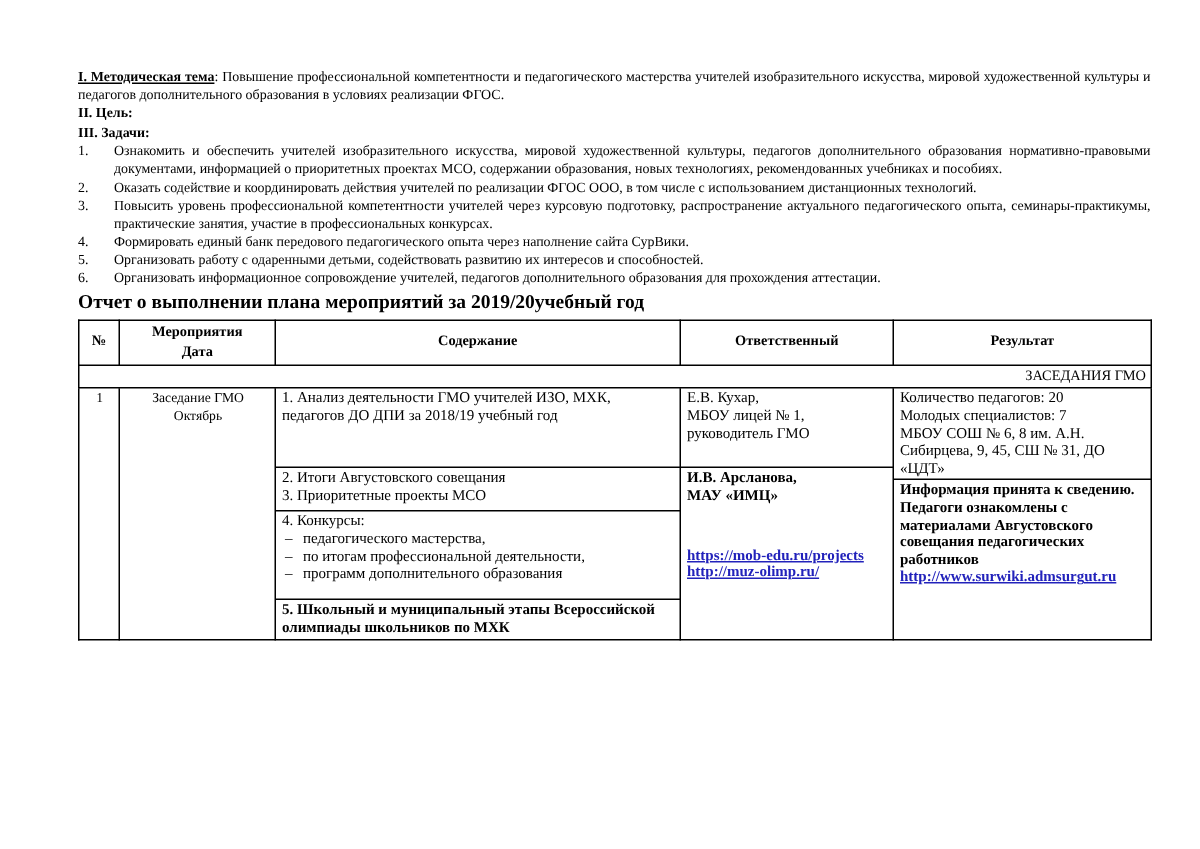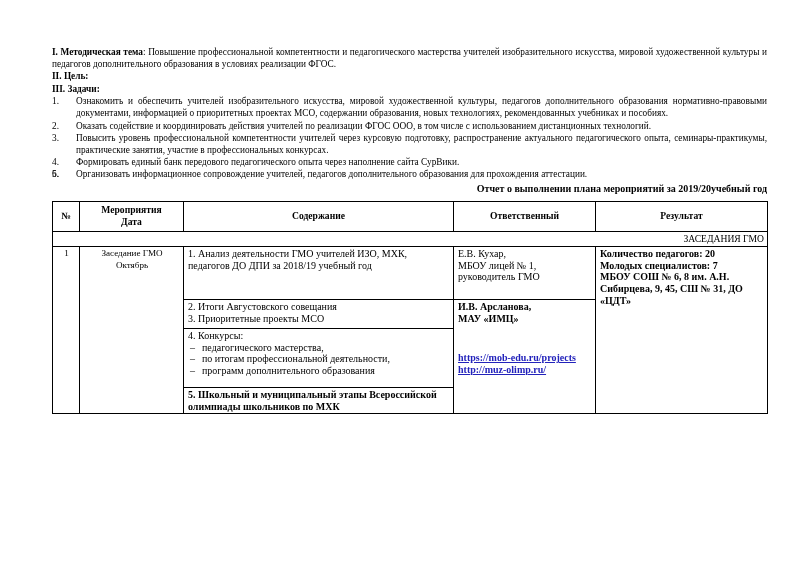--- a/index.html
+++ b/index.html
@@ -28,20 +28,21 @@
   .prose {
     font-size: 9.3px;
     line-height: 12.1px;
     text-align: justify;
   }
   .prose p {
     margin: 0;
   }
   .heading-run {
     font-weight: bold;
+    text-decoration: underline;
   }
   .section-head {
     font-weight: bold;
     margin: 0;
     font-size: 9.3px;
     line-height: 12.6px;
   }
   .tasks {
     margin: 0;
     padding: 0;
@@ -57,23 +58,23 @@
   .tasks li .num {
     position: absolute;
     left: 0;
     top: 0;
     width: 14px;
     text-align: left;
   }
 
   
   .report-title {
-    text-align: right;
-    font-weight: bold;
-    font-size: 10px;
+    text-align: left;
+    font-weight: bold;
+    font-size: 13px;
     line-height: 14px;
     margin: 2px 0 5px 0;
   }
 
   
   table.report {
     border-collapse: collapse;
     width: 715px;
     table-layout: fixed;
     font-size: 9.1px;
@@ -169,21 +170,21 @@
   </div>
 
   <p class="section-head">II. Цель:</p>
 
   <p class="section-head">III. Задачи:</p>
   <ul class="tasks">
     <li><span class="num">1.</span><span>Ознакомить и обеспечить учителей изобразительного искусства, мировой художественной культуры, педагогов дополнительного образования нормативно-правовыми документами, информацией о приоритетных проектах МСО, содержании образования, новых технологиях, рекомендованных учебниках и пособиях.</span></li>
     <li><span class="num">2.</span><span>Оказать содействие и координировать действия учителей по реализации ФГОС ООО, в том числе с использованием дистанционных технологий.</span></li>
     <li><span class="num">3.</span><span>Повысить уровень профессиональной компетентности учителей через курсовую подготовку, распространение актуального педагогического опыта, семинары-практикумы, практические занятия, участие в профессиональных конкурсах.</span></li>
     <li><span class="num">4.</span><span>Формировать единый банк передового педагогического опыта через наполнение сайта СурВики.</span></li>
-    <li><span class="num">5.</span></li>
+    <li><span class="num">5.</span><span>Организовать работу с одаренными детьми, содействовать развитию их интересов и способностей.</span></li>
     <li><span class="num">6.</span><span>Организовать информационное сопровождение учителей, педагогов дополнительного образования для прохождения аттестации.</span></li>
   </ul>
 
   <div class="report-title">Отчет о выполнении плана мероприятий за 2019/20учебный год</div>
 
   <table class="report">
     <colgroup>
       <col class="col-num">
         <col class="col-event">
         <col class="col-cont">
@@ -263,20 +264,27 @@
         </td>
 
         <td>
           <table class="sub">
             <tbody>
                 <tr>
               <td class="sub-pad-a" style="white-space:pre-line;">Количество педагогов: 20
 Молодых специалистов: 7
 МБОУ СОШ № 6, 8 им. А.Н. Сибирцева, 9, 45, СШ № 31, ДО «ЦДТ»</td>
             </tr>
+            <tr>
+              <td>
+                <div class="cell-just">Информация принята к сведению.</div>
+                <div>Педагоги ознакомлены с материалами Августовского совещания педагогических работников</div>
+                <a class="link" href="#">http://www.surwiki.admsurgut.ru</a>
+              </td>
+            </tr>
           </tbody>
             </table>
         </td>
       </tr>
     </tbody>
   </table>
 
 </div>
 
 </body></html>

